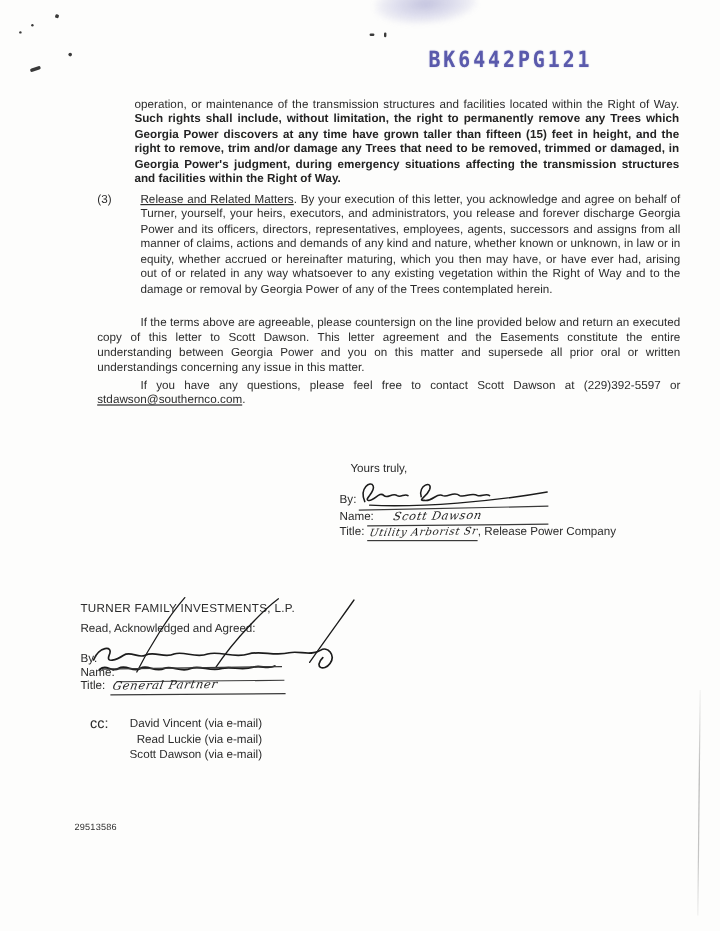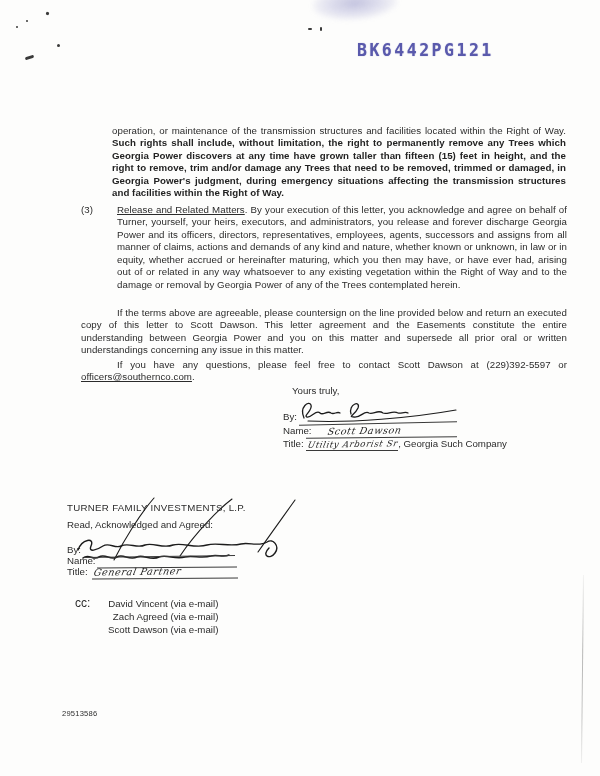--- a/index.html
+++ b/index.html
@@ -22,39 +22,39 @@
   }
   
   .stamp{
     position:absolute;left:357px;top:40px;
     font-family:"DejaVu Sans Mono", monospace;font-size:16.5px;font-weight:bold;
     letter-spacing:2.5px;color:#4d4da6;opacity:.92;
     text-shadow:0 0 1px rgba(77,77,166,.55);
     transform:scaleY(1.12);
   }
   
-  .txt{position:absolute;font-size:9.7px;line-height:12.45px;letter-spacing:.05px;margin-top:43px;}
+  .txt{position:absolute;font-size:9.7px;line-height:12.45px;letter-spacing:.05px;}
   .just{text-align:justify;}
   .b{font-weight:bold;color:#232323;}
   .u{text-decoration:underline;}
   .hang-num{position:absolute;left:0;top:0;}
   .hang-body{margin-left:36px;}
   .indent{text-indent:36px;}
   
   .hand{
     font-family:"DejaVu Serif", serif;font-style:italic;color:#1e1e1e;
     display:inline-block;transform:skewX(-12deg) rotate(-1deg);
     letter-spacing:.6px;
   }
   .sigline{position:absolute;height:1px;background:#3a3a3a;}
   .sig-svg{position:absolute;}
   .sig-svg path{fill:none;stroke:#1c1c1c;stroke-linecap:round;}
   
   .row{position:absolute;font-size:9.7px;}
-  .docnum{position:absolute;left:62px;top:709px;font-size:7.6px;color:#2e2e2e;letter-spacing:.2px;}
+  .docnum{position:absolute;left:62px;top:685px;font-size:7.6px;color:#2e2e2e;letter-spacing:.2px;}
   .cc-label{position:absolute;left:75px;top:597px;font-size:12px;line-height:13px;}
   .cc-list{position:absolute;left:108px;top:597px;font-size:9.7px;line-height:13px;text-align:right;}
 </style>
 </head>
 <body>
 
 <div class="page">
 
   <div class="smudge-blue"></div>
   <div class="speck" style="left:46px;top:12px;width:3px;height:3px;transform:rotate(20deg);"></div>
@@ -75,21 +75,21 @@
   <div class="txt" style="left:81px;top:161px;width:486px;">
     <span class="hang-num">(3)</span>
     <div class="hang-body just">
       <span class="u">Release and Related Matters</span><span>.  By your execution of this letter, you acknowledge and agree on behalf of Turner, yourself, your heirs, executors, and administrators, you release and forever discharge Georgia Power and its officers, directors, representatives, employees, agents, successors and assigns from all manner of claims, actions and demands of any kind and nature, whether known or unknown, in law or in equity, whether accrued or hereinafter maturing, which you then may have, or have ever had, arising out of or related in any way whatsoever to any existing vegetation within the Right of Way and to the damage or removal by Georgia Power of any of the Trees contemplated herein.</span>
     </div>
   </div>
 
   <div class="txt just indent" style="left:81px;top:264px;width:486px;">If the terms above are agreeable, please countersign on the line provided below and return an executed copy of this letter to Scott Dawson.  This letter agreement and the Easements constitute the entire understanding between Georgia Power and you on this matter and supersede all prior oral or written understandings concerning any issue in this matter.</div>
 
   <div class="txt just indent" style="left:81px;top:316px;width:486px;">
-    <span>If you have any questions, please feel free to contact Scott Dawson at (229)392-5597 or </span><span class="u">officers@southernco.com</span><span>.</span>
+    <span>If you have any questions, please feel free to contact Scott Dawson at (229)392-5597 or </span><span class="u">stdawson@southernco.com</span><span>.</span>
   </div>
 
 
   <div class="row" style="left:292px;top:385px;">Yours truly,</div>
 
   <svg class="sig-svg" style="left:296px;top:398px;" width="166" height="30" viewBox="0 0 166 30">
     <path d="M8,20 C3,9 13,2 15,7 C17,12 7,18 11,19 C16,20 20,11 24,15 C27,18 31,12 35,15 C38,17 41,13 44,15" stroke-width="1.3"></path>
     <path d="M55,16 C52,6 65,2 62,10 C59,17 51,19 58,19 C65,20 68,12 73,15 C77,17 82,11 87,15 C91,17 97,12 102,15 C105,16 109,13 112,15" stroke-width="1.3"></path>
     <path d="M12,23 C55,25 115,20 160,12" stroke-width="1.1"></path>
   </svg>
@@ -99,21 +99,21 @@
   <div class="sigline" style="left:299px;top:423px;width:158px;transform:rotate(-1.2deg);"></div>
 
   <div class="row" style="left:283px;top:425px;">
     <span>Name:</span>
     <span class="hand" style="font-size:9.5px;margin-left:14px;">Scott Dawson</span>
   </div>
   <div class="sigline" style="left:306px;top:437px;width:151px;transform:rotate(-.5deg);"></div>
 
   <div class="row" style="left:283px;top:438px;">
     <span>Title:</span>
-    <span class="hand" style="font-size:8.6px;margin-left:2px;">Utility Arborist Sr</span><span>, Georgia Such Company</span>
+    <span class="hand" style="font-size:8.6px;margin-left:2px;">Utility Arborist Sr</span><span>, Release Power Company</span>
   </div>
   <div class="sigline" style="left:306px;top:450px;width:92px;"></div>
 
   <div class="row" style="left:67px;top:487px;margin-top:32px;">Read, Acknowledged and Agreed:</div>
   <div class="row" style="left:67px;top:502px;letter-spacing:.3px;">TURNER FAMILY INVESTMENTS, L.P.</div>
 
   <svg class="sig-svg" style="left:62px;top:494px;" width="252" height="74" viewBox="0 0 252 74">
     <path d="M52,66 C62,46 78,20 92,4" stroke-width="1.1"></path>
     <path d="M118,62 C134,38 158,14 170,5" stroke-width="1.1"></path>
     <path d="M196,58 C210,38 226,16 233,6" stroke-width="1.1"></path>
@@ -133,19 +133,19 @@
 
   <div class="row" style="left:67px;top:566px;">
     <span>Title:</span>
     <span class="hand" style="font-size:9.6px;margin-left:4px;">General Partner</span>
   </div>
   <div class="sigline" style="left:92px;top:578px;width:146px;transform:rotate(-.4deg);"></div>
 
   <div class="cc-label">cc:</div>
   <div class="cc-list">
     <div>David Vincent (via e-mail)</div>
-    <div>Zach Agreed (via e-mail)</div>
+    <div>Read Luckie (via e-mail)</div>
     <div>Scott Dawson (via e-mail)</div>
   </div>
 
   <div class="docnum">29513586</div>
 
 </div>
 
 </body></html>

